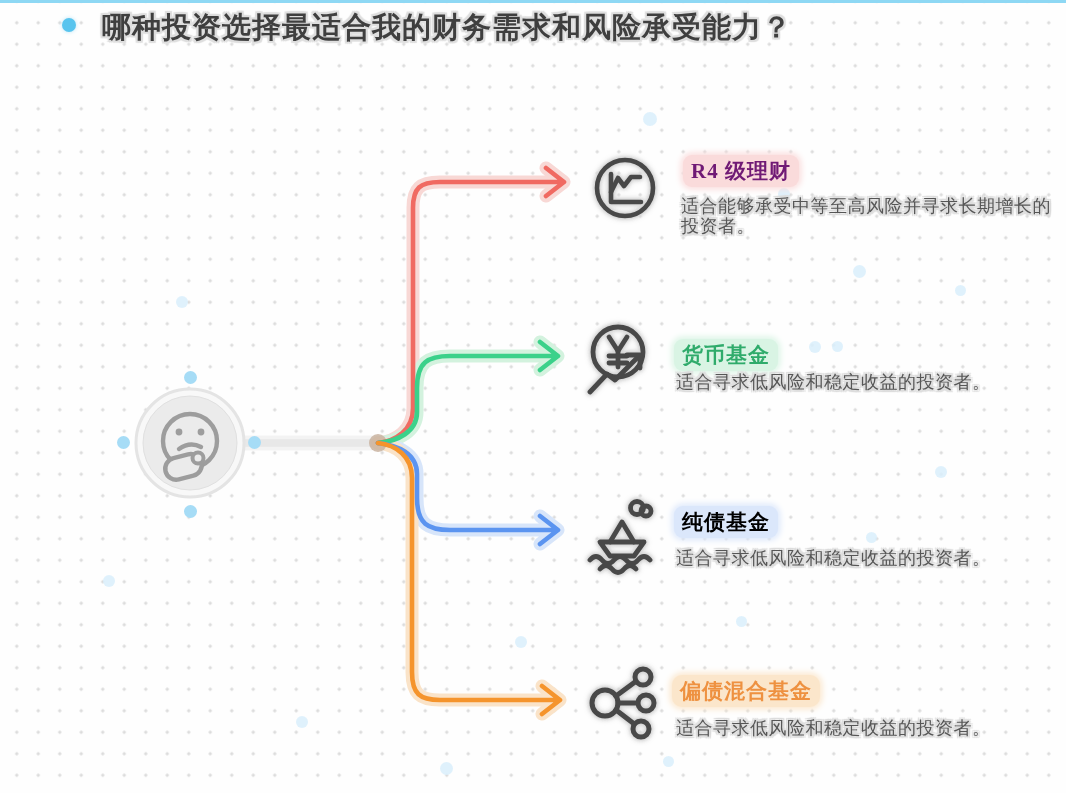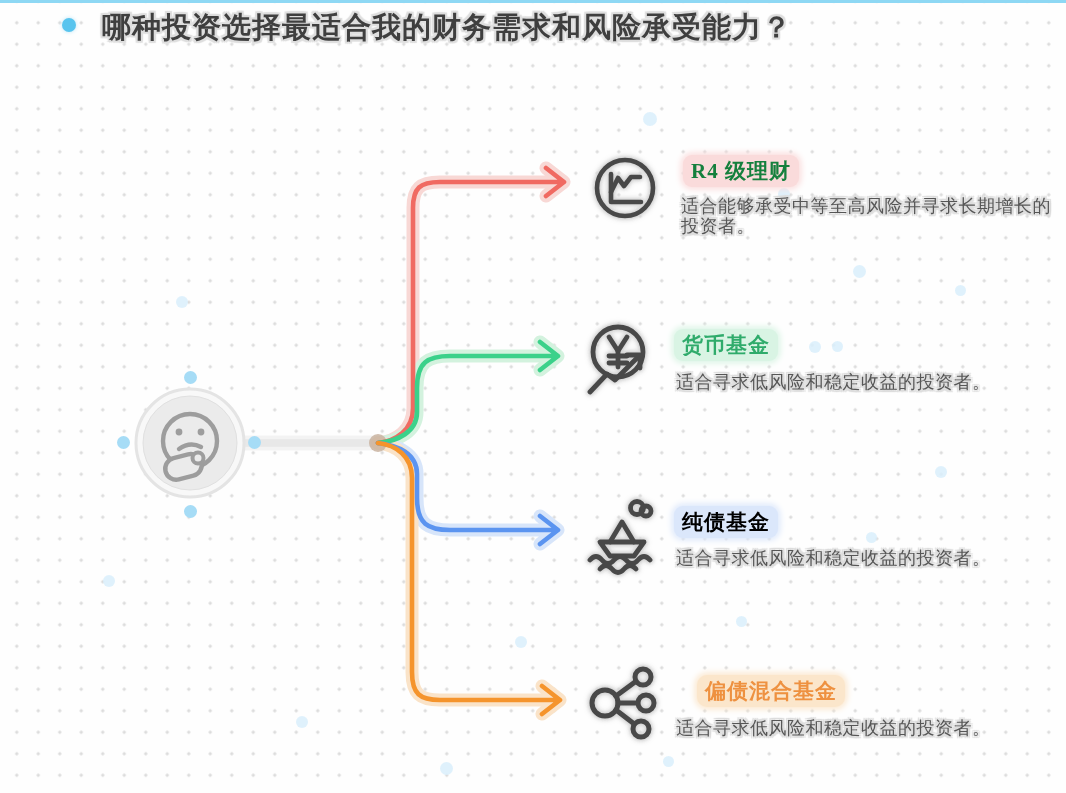--- a/index.html
+++ b/index.html
@@ -56,21 +56,21 @@
     padding:2px 8px;border-radius:9px;white-space:nowrap;
   }
   .branch-desc{
     position:absolute;width:378px;
     font-size:18px;line-height:20px;color:#565656;letter-spacing:.5px;
     text-shadow:-2px -2px 1px #dcdcdc, 2px -2px 1px #dcdcdc,
                 -2px 2px 1px #dcdcdc, 2px 2px 1px #dcdcdc,
                  0 -2px 1px #dcdcdc, 0 2px 1px #dcdcdc,
                 -2px 0 1px #dcdcdc, 2px 0 1px #dcdcdc;
   }
-  .lab-red{color:#15803d;background:#fadbdb;box-shadow:0 0 6px 2px #fadbdb;}
+  .lab-red{color:#701a75;background:#fadbdb;box-shadow:0 0 6px 2px #fadbdb;}
   .lab-green{color:#2fab6b;background:#d9f4e4;box-shadow:0 0 6px 2px #d9f4e4;}
   .lab-blue{color:#000000;background:#dbe7fb;box-shadow:0 0 6px 2px #dbe7fb;}
   .lab-orange{color:#ee9140;background:#fbe6cb;box-shadow:0 0 6px 2px #fbe6cb;}
 </style>
 </head>
 <body>
 
 <div class="canvas">
 
   <div class="top-border"></div>
@@ -153,21 +153,21 @@
       <g stroke="#484848" stroke-width="4.8" fill="none" stroke-linecap="round" stroke-linejoin="round">
         <circle cx="40" cy="32" r="25"></circle>
         <path d="M31 17 L40 31 L49 17"></path>
         <path d="M40 31 L40 47"></path>
         <path d="M31 36 L49 36"></path>
         <path d="M31 43 L49 43"></path>
         <path d="M12 72 L29 54 L37 60 L61 36"></path>
         <path d="M49 35 L62 35 L62 48"></path>
       </g>
     </svg>
-    <div class="branch-label lab-green" style="left:674px;top:329px;">货币基金</div>
+    <div class="branch-label lab-green" style="left:674px;top:339px;">货币基金</div>
     <div class="branch-desc" style="left:676px;top:372px;">适合寻求低风险和稳定收益的投资者。</div>
   </div>
 
   <div>
     <svg class="branch-icon sticker" style="left:580px;top:494px;" width="86" height="86" viewBox="0 0 86 86">
       <g stroke="#484848" stroke-width="4.8" fill="none" stroke-linecap="round" stroke-linejoin="round">
         <circle cx="57" cy="14" r="6.5"></circle>
         <circle cx="66" cy="17" r="5"></circle>
         <path d="M30 48 L42 28 L54 48"></path>
         <path d="M20 48 L64 48 L54 62 L30 62 Z"></path>
@@ -184,17 +184,17 @@
       <g stroke="#484848" stroke-width="5" fill="none" stroke-linecap="round" stroke-linejoin="round">
         <circle cx="20" cy="40" r="13"></circle>
         <circle cx="58" cy="14" r="8"></circle>
         <circle cx="61" cy="40" r="8"></circle>
         <circle cx="56" cy="66" r="8"></circle>
         <path d="M31 33 L50 19"></path>
         <path d="M33 40 L52 40"></path>
         <path d="M31 47 L48 60"></path>
       </g>
     </svg>
-    <div class="branch-label lab-orange" style="left:697px;top:675px;border-radius:10px;">偏债混合基金</div>
+    <div class="branch-label lab-orange" style="left:672px;top:675px;border-radius:10px;">偏债混合基金</div>
     <div class="branch-desc" style="left:676px;top:718px;">适合寻求低风险和稳定收益的投资者。</div>
   </div>
 
 </div>
 
 </body></html>

